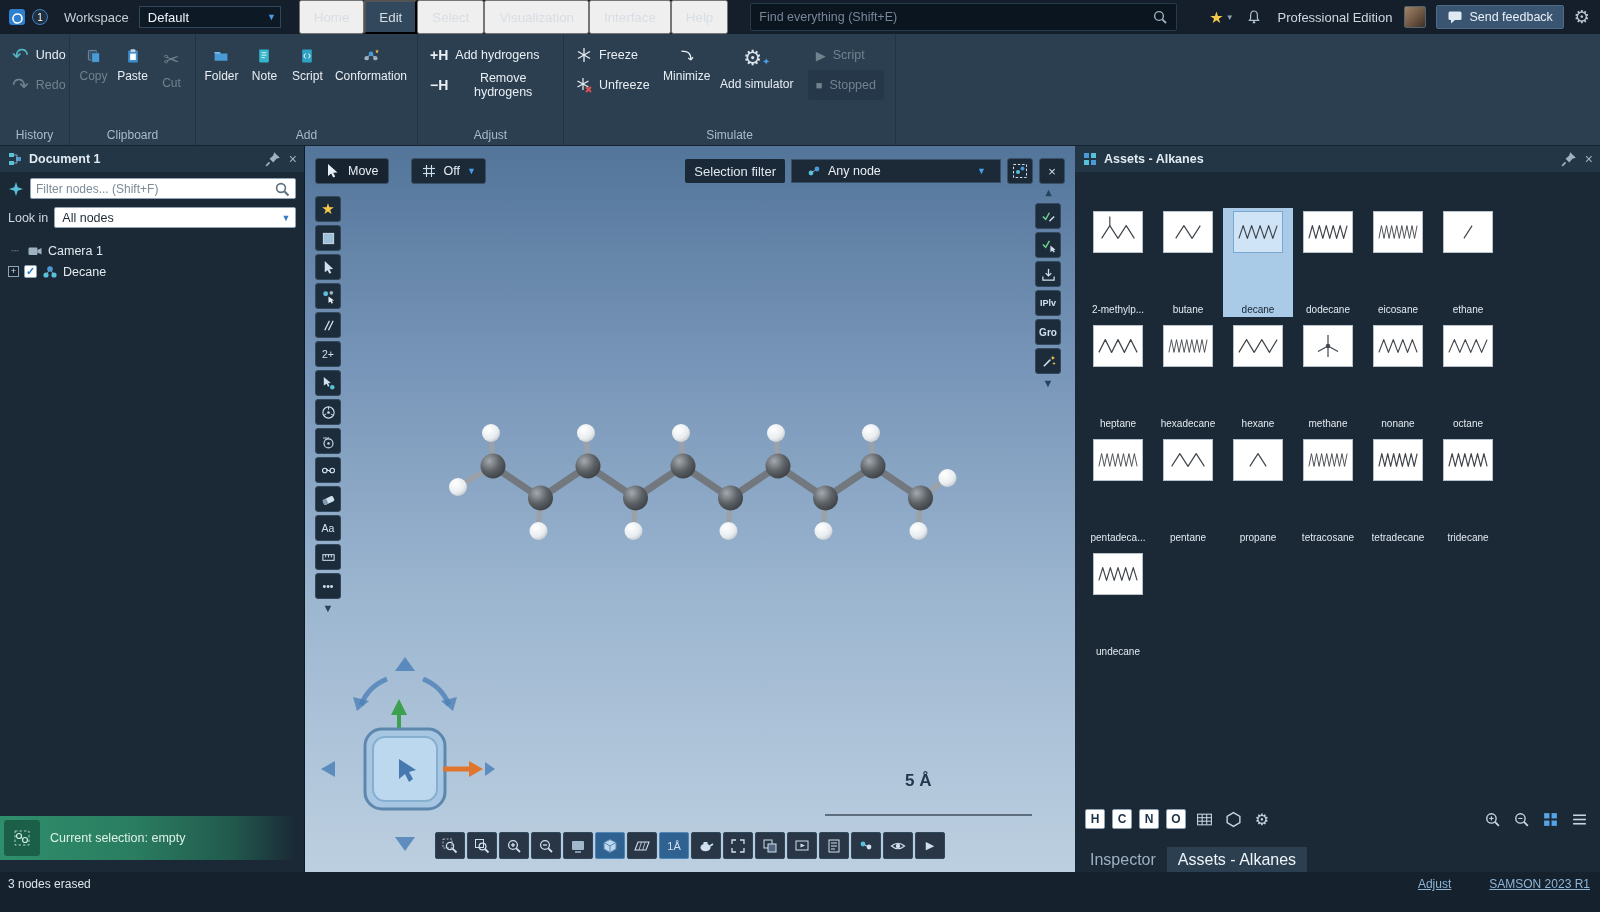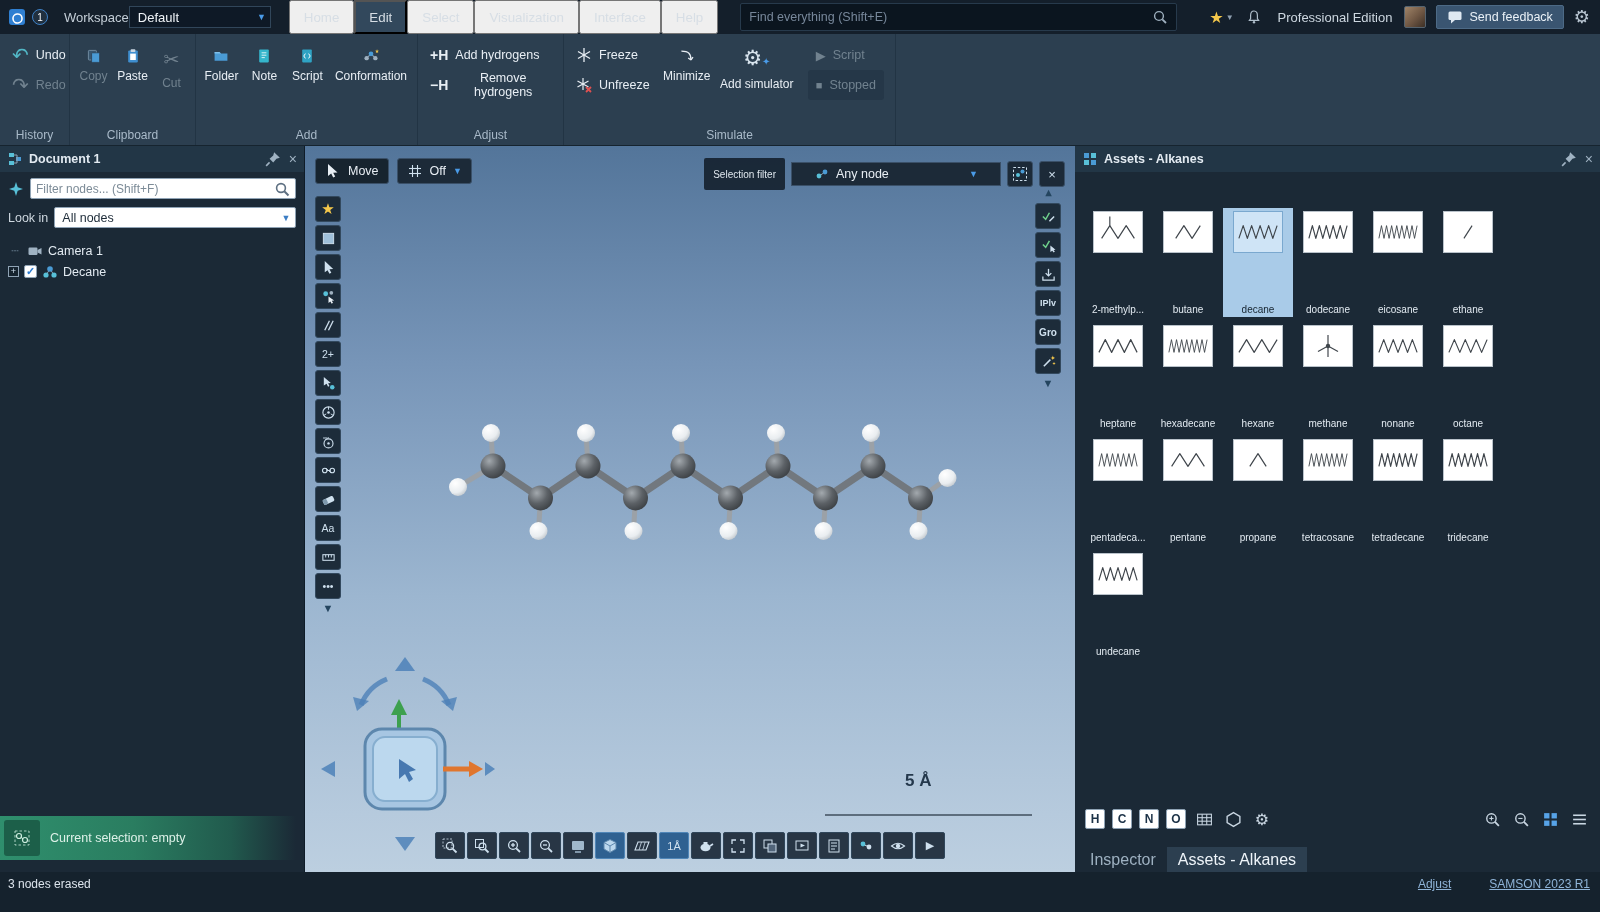--- a/index.html
+++ b/index.html
@@ -8,21 +8,21 @@
   .app { position:relative; width:1600px; height:912px; background:#1b2936; }
   button { font-family:inherit; cursor:default; }
   input { font-family:inherit; }
   svg.ic { width:16px; height:16px; display:block; }
 
   
   .topbar { position:absolute; left:0; top:0; width:1600px; height:34px; background:#141f2b; display:flex; align-items:center; color:#d7dee5; }
   .logo { width:18px; height:18px; margin-left:8px; }
   .badge { width:16px; height:16px; margin-left:6px; border-radius:50%; background:#21303f; border:1px solid #3f82c8; color:#fff; font-size:10px; display:flex; align-items:center; justify-content:center; }
   .ws-label { margin-left:16px; color:#c4ced7; }
-  .ws-select { width:142px; height:22px; background:#0e1926; border:1px solid #31465a; display:flex; align-items:center; padding:0 4px 0 8px; color:#f0f4f8; }
+  .ws-select { margin-left:10px; width:142px; height:22px; background:#0e1926; border:1px solid #31465a; display:flex; align-items:center; padding:0 4px 0 8px; color:#f0f4f8; }
   .ws-select .dd { margin-left:auto; color:#4a9be8; font-size:9px; }
   .menus { display:flex; margin-left:18px; height:34px; }
   .menu { padding:0 13px; display:flex; align-items:center; color:#d7dee5; }
   .menu.active { background:#32485c; }
   .searchwrap { flex:1; min-width:0; margin:0 20px 0 22px; height:28px; background:#0b151f; border:1px solid #273a4c; border-radius:2px; display:flex; align-items:center; padding:0 8px; }
   .searchwrap input { flex:1; background:transparent; border:0; outline:none; color:#e4ebf1; font-size:12.5px; }
   .searchwrap input::placeholder { color:#77879a; }
   .tb-ico { color:#aebdca; margin-left:12px; display:flex; align-items:center; background:none; border:0; }
   .star-y { color:#f5c84b; font-size:16px; }
   .dd-mini { color:#8fa0b0; font-size:8px; margin-left:2px; }
@@ -63,24 +63,24 @@
   .tconn { color:#5f7486; width:14px; text-align:center; }
   .plusbox { width:11px; height:11px; border:1px solid #8fa3b5; background:#16232e; color:#cfe0ee; font-size:9px; line-height:9px; text-align:center; }
   .cbx { width:13px; height:13px; background:#fff; border:1px solid #8fa3b5; border-radius:2px; color:#2d7dd2; font-size:11px; line-height:11px; text-align:center; font-weight:bold; }
   .selbar { position:absolute; left:0; bottom:12px; width:296px; height:44px; display:flex; align-items:center; background:linear-gradient(90deg,#2f8f6d 0%,#2a7d60 45%,#215a4d 78%,rgba(27,41,54,0) 100%); }
   .selbar .sicon { width:36px; height:36px; margin-left:4px; background:#1c5f49; border-radius:3px; display:flex; align-items:center; justify-content:center; }
   .selbar .stxt { margin-left:10px; color:#ddf1e8; font-size:12.5px; }
 
   
   .viewport { position:absolute; left:305px; top:0; width:770px; height:726px; background:linear-gradient(180deg,#53759a 0%, #7795b8 30%, #9cb6d0 62%, #b6cadd 92%, #bccfe0 100%); overflow:hidden; }
   .vctl { height:26px; background:#1c2a38; border:1px solid #3a5068; border-radius:3px; color:#e8eef4; display:flex; align-items:center; gap:7px; padding:0 9px; font-size:12.5px; }
-  .vtop { position:absolute; left:10px; top:12px; display:flex; gap:8px; }
+  .vtop { position:absolute; left:10px; top:12px; display:flex; gap:22px; }
   .vtop-right { position:absolute; right:10px; top:12px; display:flex; gap:6px; align-items:center; }
-  .pill { height:24px; background:rgba(18,30,42,.88); border-radius:2px; color:#dfe7ee; font-size:10px; display:flex; align-items:center; padding:16px 9px; }
-  .vdrop { width:210px; height:24px; background:#1c2a38; border:1px solid #3a5068; display:flex; align-items:center; gap:6px; padding:0 22px; font-size:12.5px; color:#e8eef4; }
+  .pill { height:24px; background:rgba(18,30,42,.88); border-radius:2px; color:#dfe7ee; font-size:13px; display:flex; align-items:center; padding:8px 9px; }
+  .vdrop { width:210px; height:24px; background:#1c2a38; border:1px solid #3a5068; display:flex; align-items:center; gap:6px; padding:0 14px; font-size:12.5px; color:#e8eef4; }
   .vdrop .dd { margin-left:auto; color:#4a9be8; font-size:9px; }
   .sqbtn { width:26px; height:26px; background:#1c2a38; border:1px solid #3a5068; border-radius:3px; color:#cfe0ee; display:flex; align-items:center; justify-content:center; }
   .vleft { position:absolute; left:10px; top:50px; display:flex; flex-direction:column; gap:3px; }
   .vb { width:26px; height:26px; background:#1d2c3a; border:1px solid #33495e; border-radius:3px; color:#cfe0ee; display:flex; align-items:center; justify-content:center; font-size:10.5px; padding:0; }
   .vb svg { width:15px; height:15px; }
   .vchev { text-align:center; color:#24455f; font-size:11px; }
   .vright { position:absolute; right:14px; top:42px; display:flex; flex-direction:column; gap:3px; align-items:center; }
   .vright .vb { font-size:9px; font-weight:bold; }
   .vbottom { position:absolute; left:50%; transform:translateX(-50%); bottom:13px; display:flex; gap:2px; }
   .bb { width:30px; height:27px; background:rgba(27,41,55,.92); border:1px solid #30465a; border-radius:2px; color:#cfe0ee; display:flex; align-items:center; justify-content:center; font-size:11px; padding:0; }

